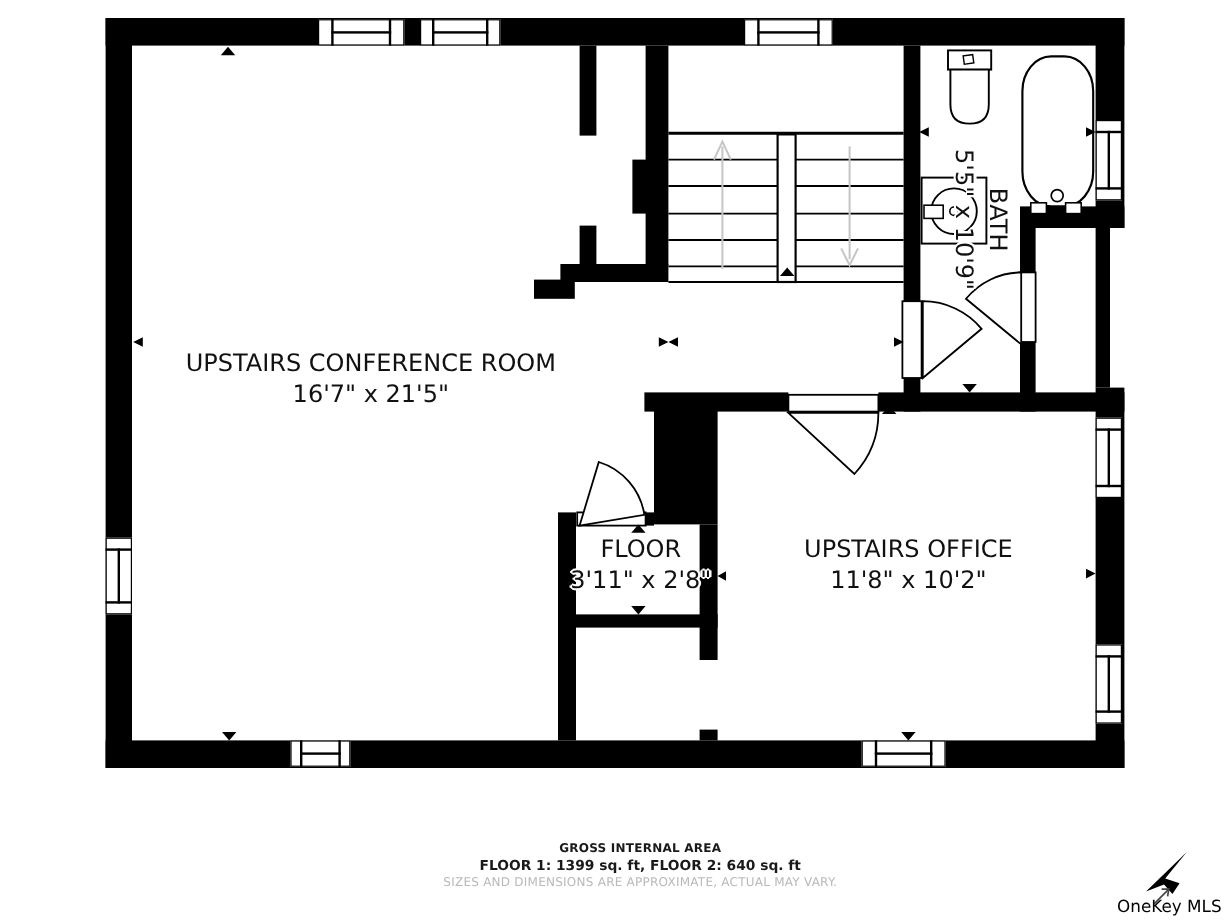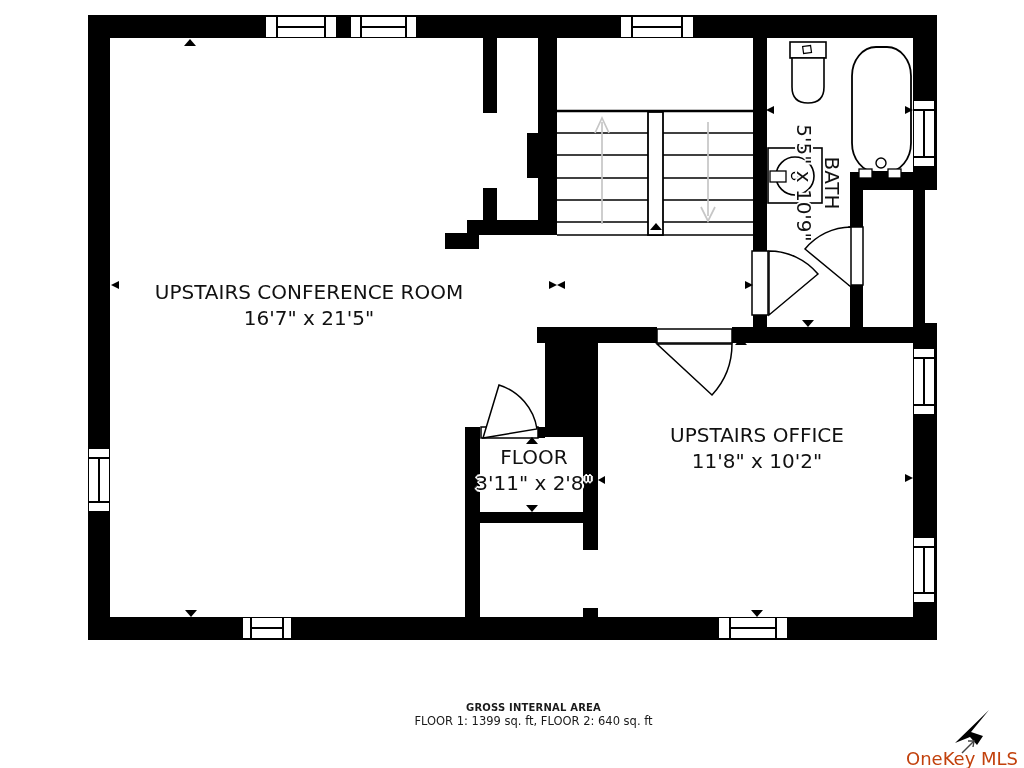--- a/index.html
+++ b/index.html
@@ -15,23 +15,23 @@
   .window.v i{left:-1px;right:-1px;height:2px;}
   .window.v i.c1{top:13%;} .window.v i.c2{bottom:13%;}
   .window.v:before{content:'';position:absolute;top:13%;bottom:13%;left:50%;margin-left:-1px;width:1.6px;background:#000;}
   #overlay{position:absolute;left:0;top:0;z-index:3;}
   .room-label{position:absolute;z-index:4;transform:translate(-50%,-50%);text-align:center;
     color:#111111;font-size:20px;line-height:1.3;white-space:nowrap;
     text-shadow:-2px 0 0 #fff,2px 0 0 #fff,0 -2px 0 #fff,0 2px 0 #fff,-1px -1px 0 #fff,1px 1px 0 #fff,1px -1px 0 #fff,-1px 1px 0 #fff;}
   .room-label.rot{transform:translate(-50%,-50%) rotate(90deg);font-size:20px;line-height:1.4;}
   #footer{position:absolute;left:0;right:0;top:702px;text-align:center;z-index:4;color:#1a1a1a;padding-left:43px;}
   #footer .f1{font-size:10px;font-weight:bold;letter-spacing:.2px;}
-  #footer .f2{font-size:11.5px;font-weight:normal;margin-top:1px;}
+  #footer .f2{font-size:11.5px;font-weight:bold;margin-top:1px;}
   #footer .f3{font-size:10px;color:#b9b9b9;margin-top:2px;letter-spacing:.2px;}
-  #watermark-text{position:absolute;right:6px;top:748px;font-size:18px;color:#c2410c;z-index:4;}
+  #watermark-text{position:absolute;right:6px;top:748px;font-size:14px;color:#000000;z-index:4;}
   #logo{position:absolute;left:948px;top:704px;z-index:4;}
 </style>
 </head>
 <body>
 
 <div id="stage">
 
   <div id="plan">
       <div class="wall" style="left: 88px; top: 15px; width: 849px; height: 23px;"></div>
       <div class="wall" style="left: 88px; top: 15px; width: 22px; height: 625px;"></div>
@@ -161,40 +161,41 @@
       <path d="M741 338 L735 345 L747 345 Z"></path>
       <path d="M913 478 L905 474 L905 482 Z"></path>
       <path d="M757 617 L751 610 L763 610 Z"></path>
       <path d="M532 437 L526 444 L538 444 Z"></path>
       <path d="M532 512 L526 505 L538 505 Z"></path>
       <path d="M481 480 L474 476 L474 484 Z"></path>
       <path d="M598 480 L605 476 L605 484 Z"></path>
     </g>
   </svg>
 
-  <div class="room-label" style="left:309px;top:305px">
+  <div class="room-label" style="left:309px;top:315px">
     <div>UPSTAIRS CONFERENCE ROOM</div>
     <div>16'7" x 21'5"</div>
   </div>
   <div class="room-label rot" style="left:818px;top:183px">
     <div>BATH</div>
     <div>5'5" x 10'9"</div>
   </div>
   <div class="room-label" style="left:534px;top:470px">
     <div>FLOOR</div>
     <div>3'11" x 2'8"</div>
   </div>
-  <div class="room-label" style="left:757px;top:448px">
+  <div class="room-label" style="left:757px;top:470px">
     <div>UPSTAIRS OFFICE</div>
     <div>11'8" x 10'2"</div>
   </div>
 
   <div id="footer">
     <div class="f1">GROSS INTERNAL AREA</div>
     <div class="f2">FLOOR 1: 1399 sq. ft, FLOOR 2: 640 sq. ft</div>
+    <div class="f3">SIZES AND DIMENSIONS ARE APPROXIMATE, ACTUAL MAY VARY.</div>
   </div>
 
   <svg id="logo" width="46" height="52" viewBox="948 704 46 52">
     <path d="M989 710 L955 743 L970 737 L977 745 L983 736 L971 732 Z" fill="#000"></path>
     <g stroke="#444" stroke-width="1.4" fill="none">
       <line x1="962" y1="753" x2="974" y2="741"></line>
       <polyline points="968,741 974,741 973,747"></polyline>
     </g>
   </svg>
   <div id="watermark-text">OneKey MLS</div>

